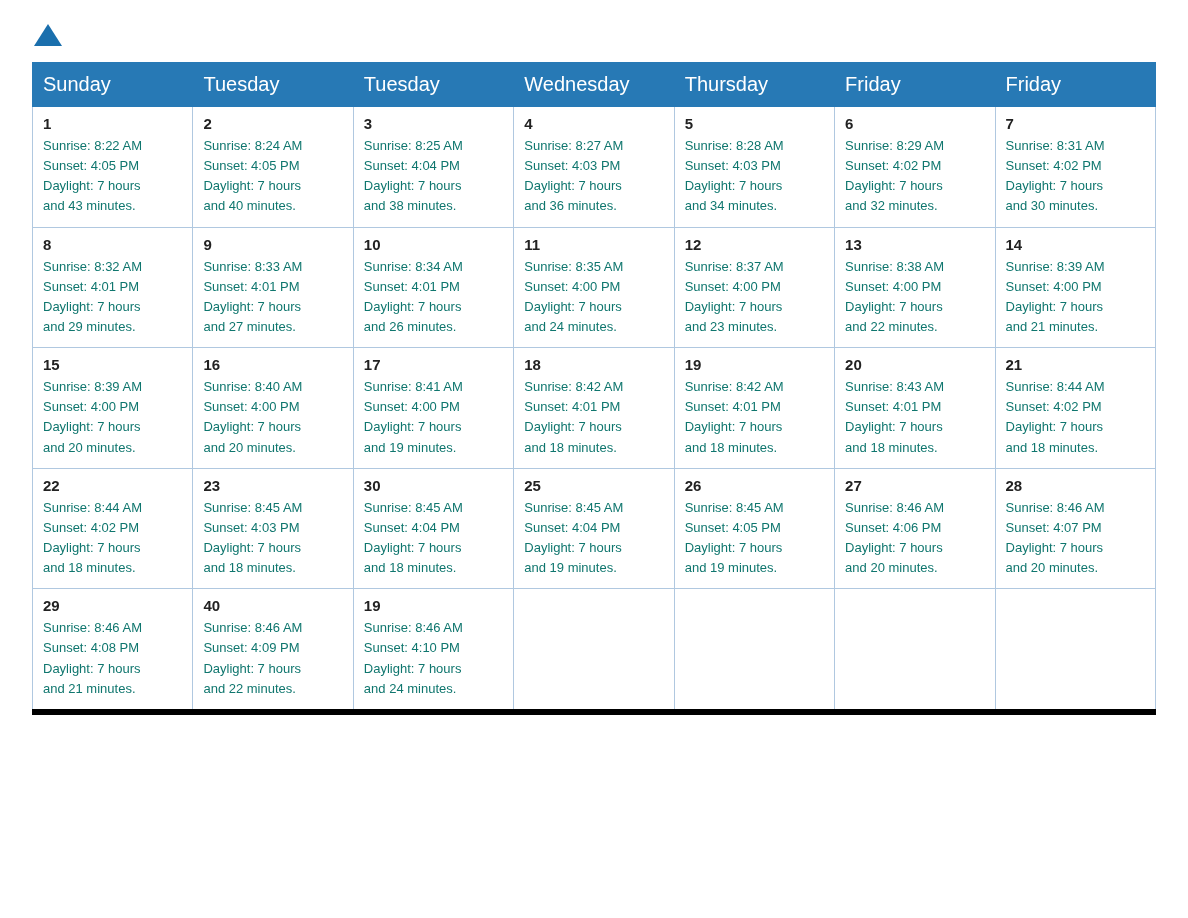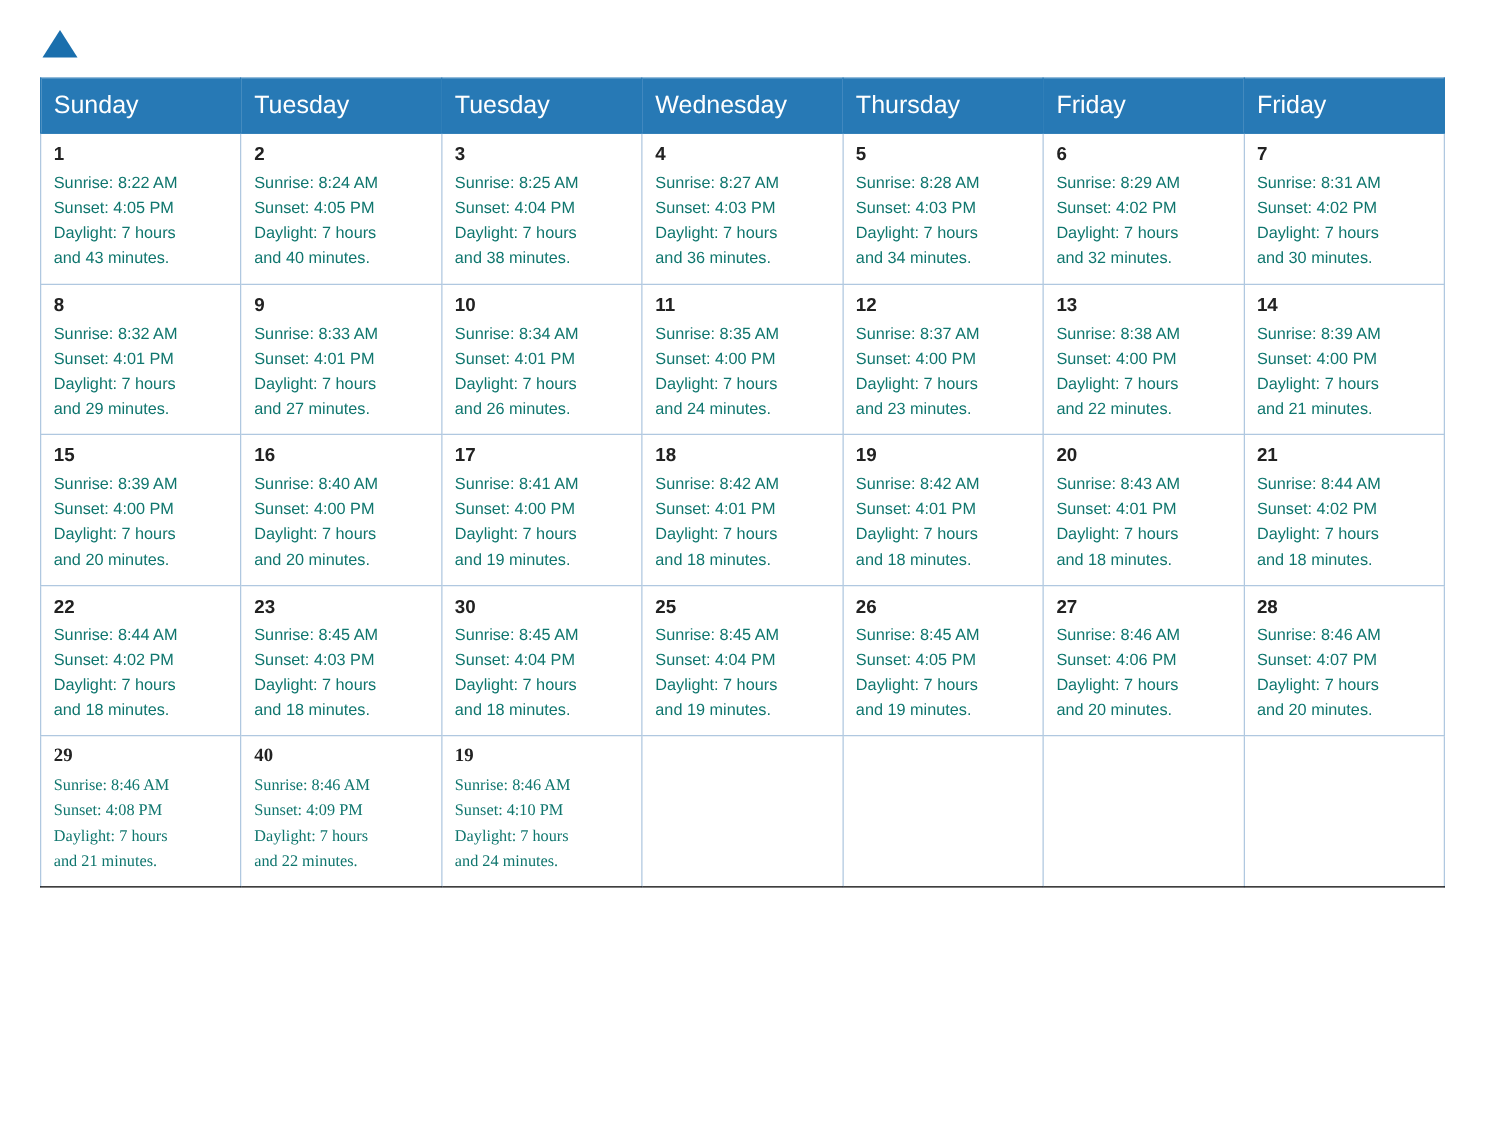--- a/index.html
+++ b/index.html
@@ -89,22 +89,21 @@
     }
     .day-info {
       font-size: 13px;
       color: #0f766e;
       line-height: 1.55;
     }
     .empty-cell {
       background: #fff;
     }
     tr:last-child td {
-      border-bottom: 1px solid #000000;
-      font-family: Liberation Serif, serif;
+      border-bottom: 6px solid #000000;
     }
   </style>
 </head>
 <body>
 
 <div class="header-row">
   <div class="logo-area">
     <div class="logo-text">
       <span class="logo-general"></span>
       <span class="logo-triangle"></span>

